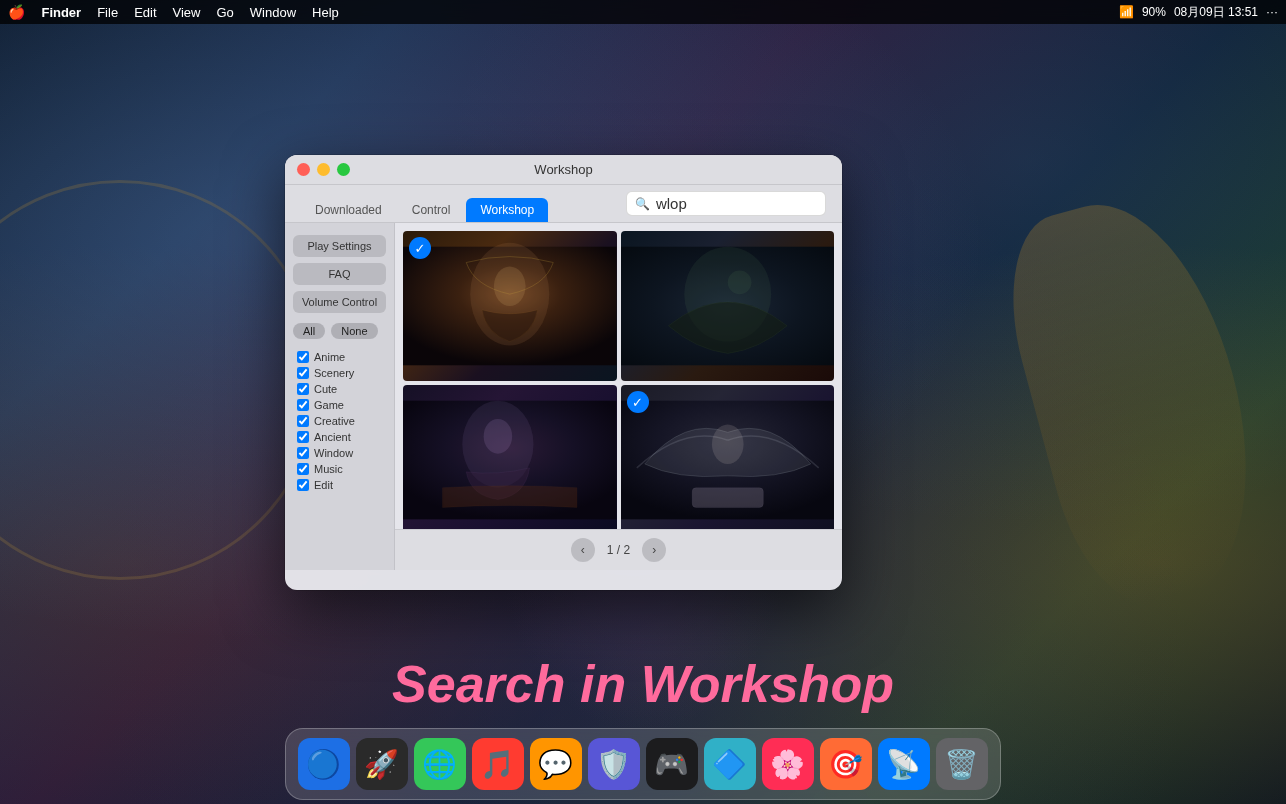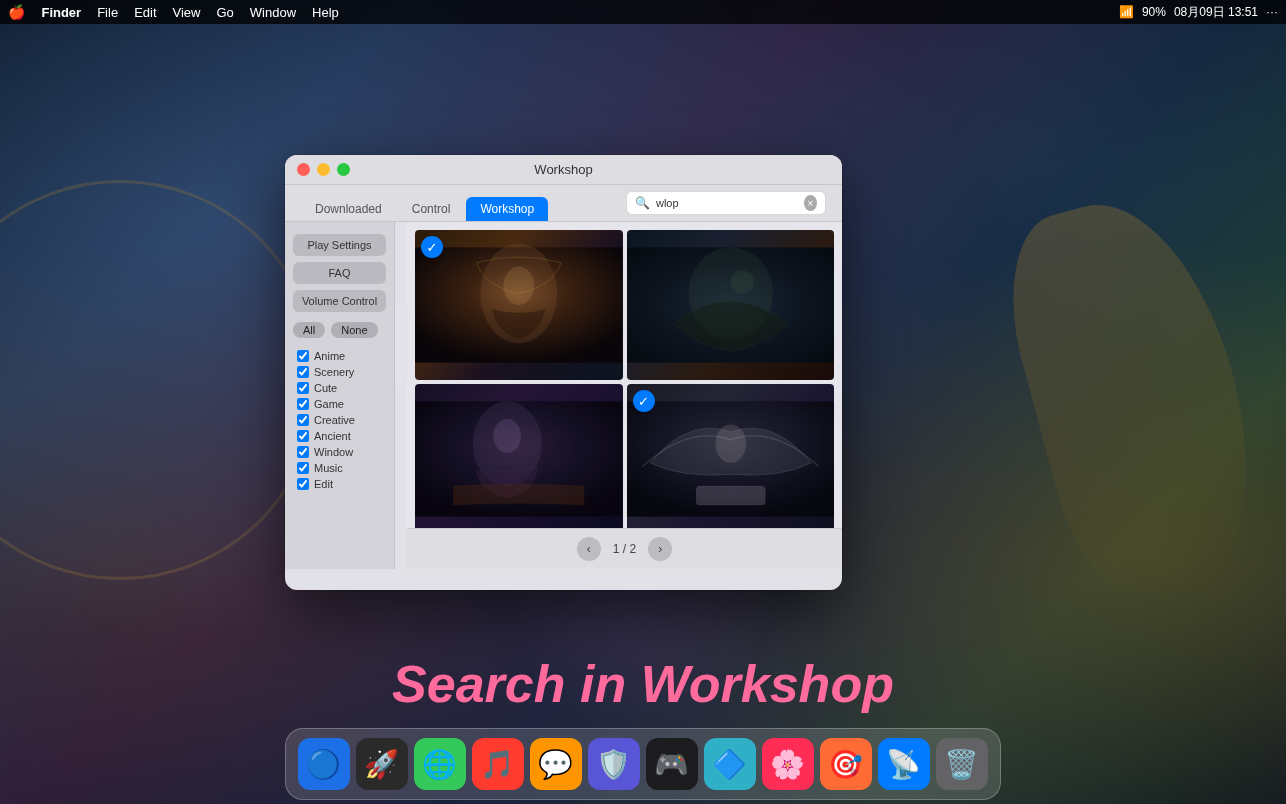--- a/index.html
+++ b/index.html
@@ -222,21 +222,20 @@
       justify-content: center;
       cursor: pointer;
       color: white;
       font-size: 10px;
     }
 
     
     .window-body {
       display: flex;
       height: calc(100% - 88px);
-      gap: 12px;
     }
 
     
     .sidebar {
       width: 110px;
       background: rgba(210, 210, 215, 0.9);
       padding: 12px 8px;
       display: flex;
       flex-direction: column;
       gap: 6px;
@@ -469,21 +468,21 @@
 
   <div style="background: rgba(220,220,225,0.98); border-bottom: 1px solid rgba(0,0,0,0.1);">
     <div style="display: flex; align-items: flex-end; padding: 6px 16px 0; gap: 5px; justify-content: space-between;">
       <div style="display:flex; gap:2px; align-items: flex-end;">
         <button class="tab">Downloaded</button>
         <button class="tab">Control</button>
         <button class="tab active">Workshop</button>
       </div>
       <div class="search-box" style="margin-bottom: 6px;">
         <span class="search-icon-svg">🔍</span>
-        <input type="text" value="wlop" style="border: none; outline: none; font-size: 11px; color: rgb(51, 51, 51); flex: 1 1 0%; background: transparent;" placeholder="wlop">
+        <input type="text" value="wlop" style="border: none; outline: none; font-size: 15px; color: rgb(51, 51, 51); flex: 1 1 0%; background: transparent;" placeholder="wlop">
         <div class="search-clear">×</div>
       </div>
     </div>
   </div>
 
   <div class="window-body">
 
     <div class="sidebar">
       <button class="sidebar-btn">Play Settings</button>
       <button class="sidebar-btn">FAQ</button>

